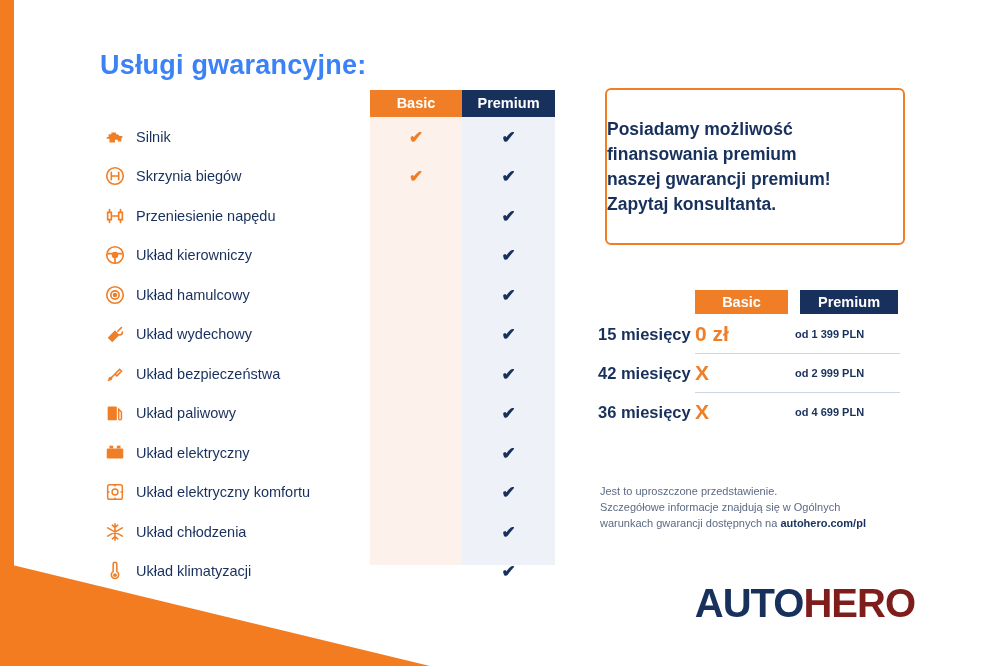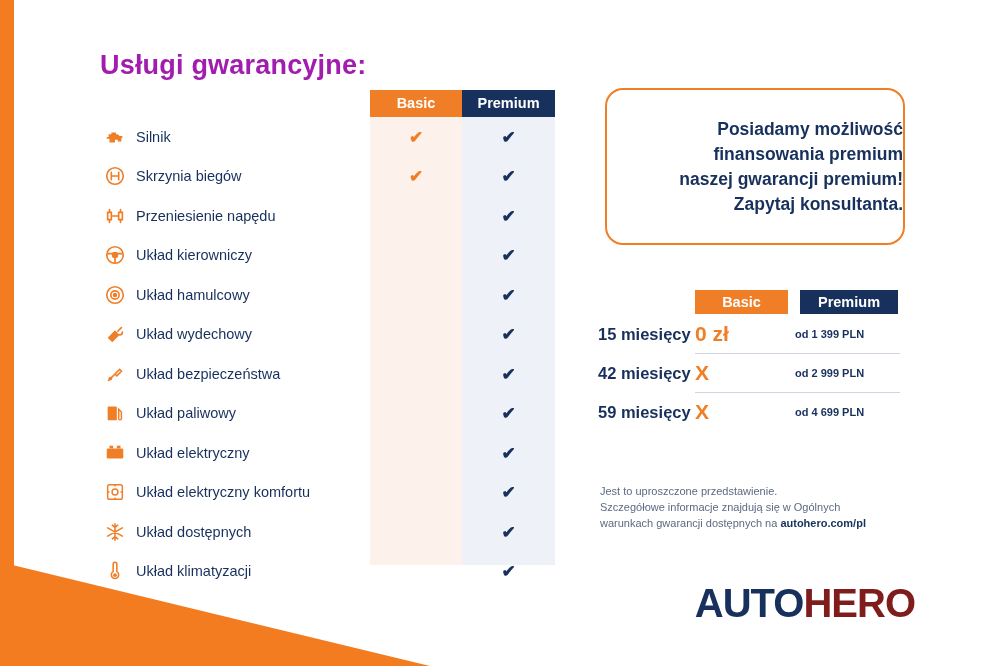--- a/index.html
+++ b/index.html
@@ -38,21 +38,21 @@
     background: #f47c20;
     clip-path: polygon(0 16px, 430px 120px, 0 120px);
   }
   
   .title {
     position: absolute;
     left: 100px;
     top: 50px;
     font-size: 27px;
     font-weight: bold;
-    color: #a21caf;
+    color: #3b82f6;
     letter-spacing: .2px;
   }
 
   
   .table {
     position: absolute;
     left: 100px;
     top: 90px;
     width: 455px;
   }
@@ -137,25 +137,25 @@
   }
 
   
   .promo {
     position: absolute;
     left: 605px;
     top: 88px;
     width: 300px;
     height: 157px;
     border: 2px solid #f07e26;
-    border-radius: 18px;
+    border-radius: 6px;
     box-sizing: border-box;
     display: flex;
     flex-direction: column;
-    align-items: flex-end;
+    align-items: flex-start;
     justify-content: center;
   }
   .promo-line {
     font-size: 17.5px;
     font-weight: bold;
     color: #17305c;
     line-height: 25px;
     text-align: center;
   }
 
@@ -396,21 +396,21 @@
       <div class="mark mark-basic"></div>
       <div class="mark mark-premium">✔</div>
     </div>
 
     <div class="row" style="top:422px">
       <div class="row-icon">
         <svg width="22" height="22" viewBox="0 0 24 24" fill="none" stroke="#f07e26" stroke-width="1.7" stroke-linecap="round">
             <path d="M12 3v18M4 7.5l16 9M20 7.5l-16 9M9 4.5L12 7l3-2.5M9 19.5L12 17l3 2.5"></path>
           </svg>
       </div>
-      <div class="row-label">Układ dostępnych</div>
+      <div class="row-label">Układ chłodzenia</div>
       <div class="mark mark-basic"></div>
       <div class="mark mark-premium">✔</div>
     </div>
 
     <div class="row" style="top:461.5px">
       <div class="row-icon">
         <svg width="22" height="22" viewBox="0 0 24 24" fill="none" stroke="#f07e26" stroke-width="1.7">
             <path d="M10 4.5a2 2 0 014 0v8.2a4 4 0 11-4 0z"></path>
             <circle cx="12" cy="16.5" r="2" fill="#f07e26" stroke="none"></circle>
           </svg>
@@ -440,21 +440,21 @@
     <div class="p-sep" style="top:63px"></div>
 
     <div class="p-row" style="top:63px">
       <div class="p-period">42 miesięcy</div>
       <div class="p-basic">X</div>
       <div class="p-premium">od 2 999 PLN</div>
     </div>
     <div class="p-sep" style="top:102px"></div>
 
     <div class="p-row" style="top:102px">
-      <div class="p-period">59 miesięcy</div>
+      <div class="p-period">36 miesięcy</div>
       <div class="p-basic">X</div>
       <div class="p-premium">od 4 699 PLN</div>
     </div>
   </div>
 
   <div class="footnote">
     <div>Jest to uproszczone przedstawienie.</div>
     <div>Szczegółowe informacje znajdują się w Ogólnych</div>
     <div>
       <span>warunkach gwarancji dostępnych na </span><b>autohero.com/pl</b>

